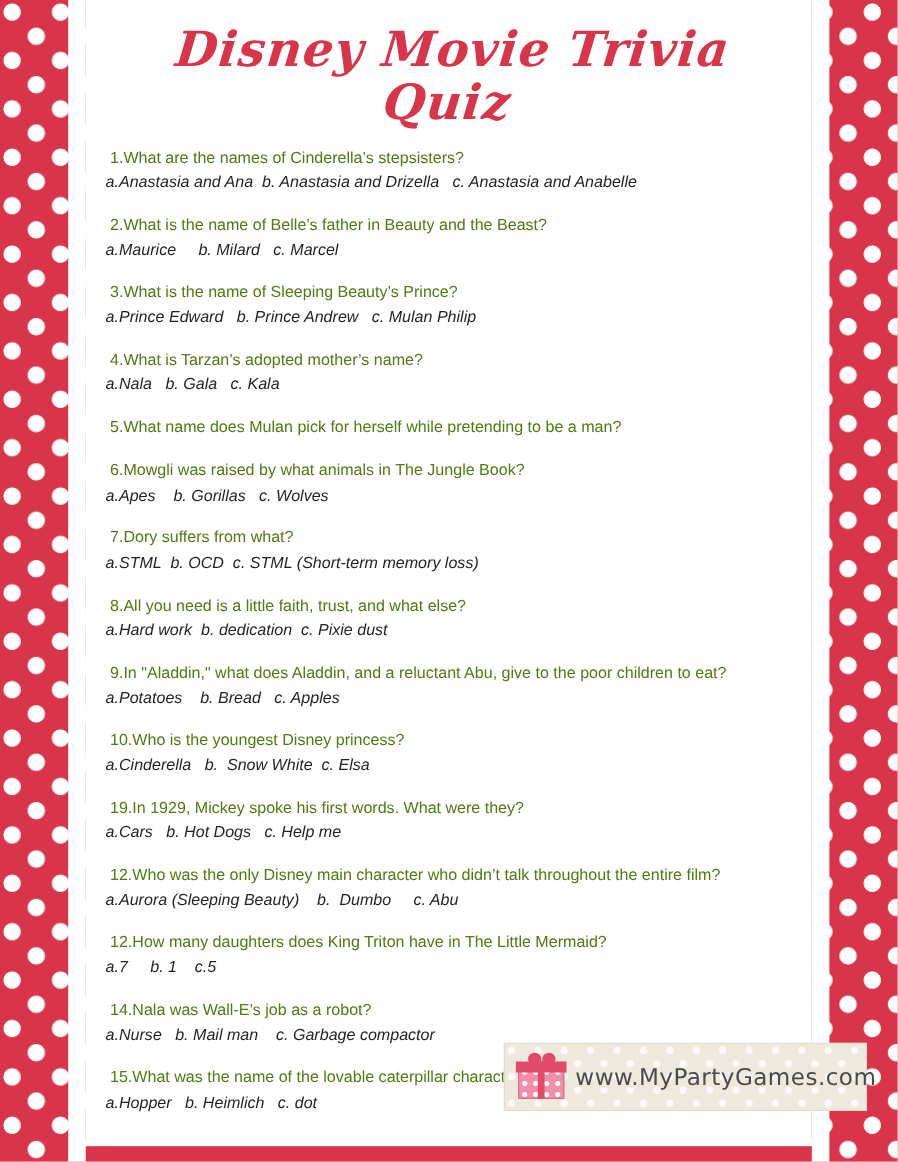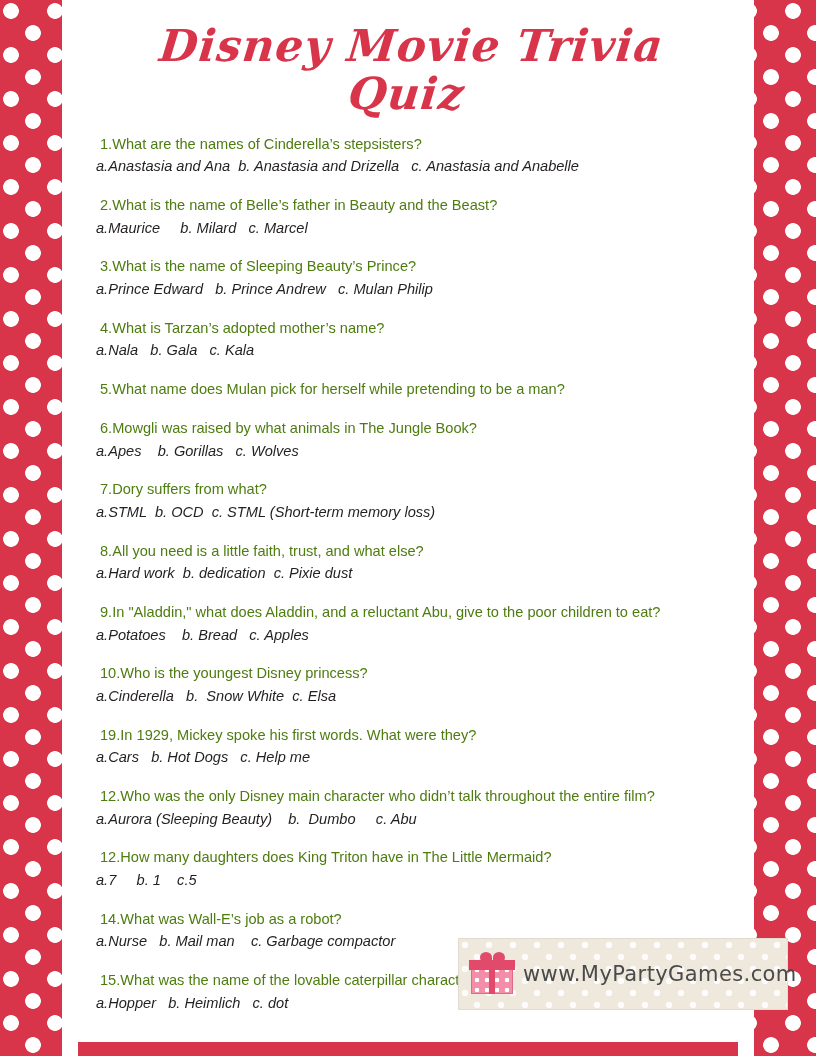--- a/index.html
+++ b/index.html
@@ -96,21 +96,21 @@
     white-space: pre;
     font-style: italic;
   }
 
   
   .watermark {
     position: absolute;
     right: 28px;
     bottom: 46px;
     width: 330px;
-    height: 72px;
+    height: 62px;
     background: #efe9dd;
     background-image:
       radial-gradient(circle at 6px 6px, rgba(255,255,255,0.85) 3px, rgba(255,255,255,0) 3.6px),
       radial-gradient(circle at 18px 18px, rgba(255,255,255,0.85) 3px, rgba(255,255,255,0) 3.6px);
     background-size: 24px 24px, 24px 24px;
     border: 1px solid #e2dccf;
     display: flex;
     align-items: center;
     padding-left: 10px;
   }
@@ -232,21 +232,21 @@
         <p class="qtext"><span>12.</span><span>Who was the only Disney main character who didn’t talk throughout the entire film?</span></p>
         <p class="answers">a.Aurora (Sleeping Beauty)    b.  Dumbo     c. Abu</p>
       </div>
 
       <div class="qblock">
         <p class="qtext"><span>12.</span><span>How many daughters does King Triton have in The Little Mermaid?</span></p>
         <p class="answers">a.7     b. 1    c.5</p>
       </div>
 
       <div class="qblock">
-        <p class="qtext"><span>14.</span><span>What was Wall-E’s job as a robot?</span></p>
+        <p class="qtext"><span>14.</span><span>Nala was Wall-E’s job as a robot?</span></p>
         <p class="answers">a.Nurse   b. Mail man    c. Garbage compactor</p>
       </div>
 
       <div class="qblock">
         <p class="qtext"><span>15.</span><span>What was the name of the lovable caterpillar character in the movie A Bug’s Life?</span></p>
         <p class="answers">a.Hopper   b. Heimlich   c. dot</p>
       </div>
 
     </div>
   </div>

